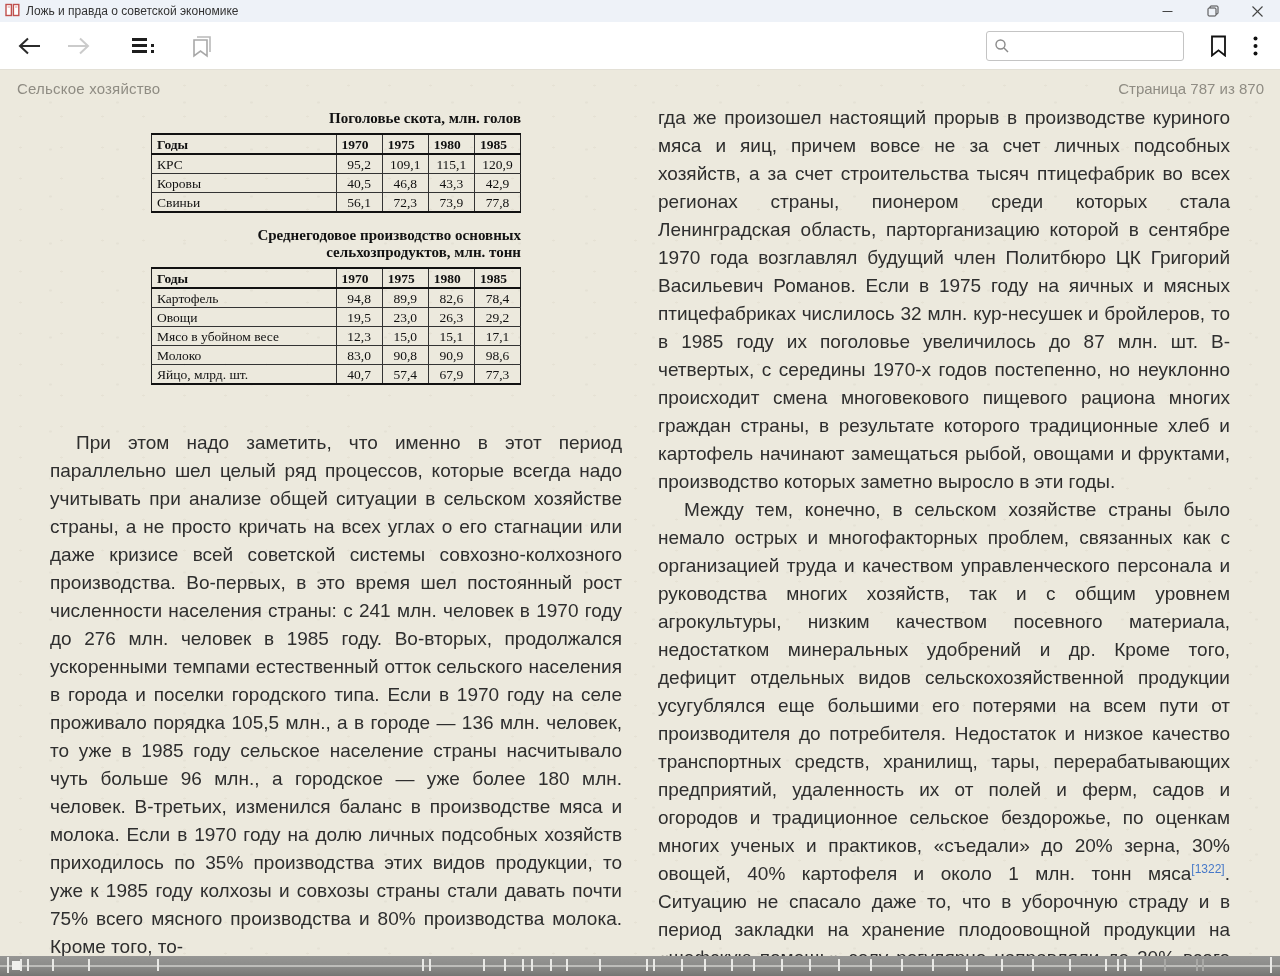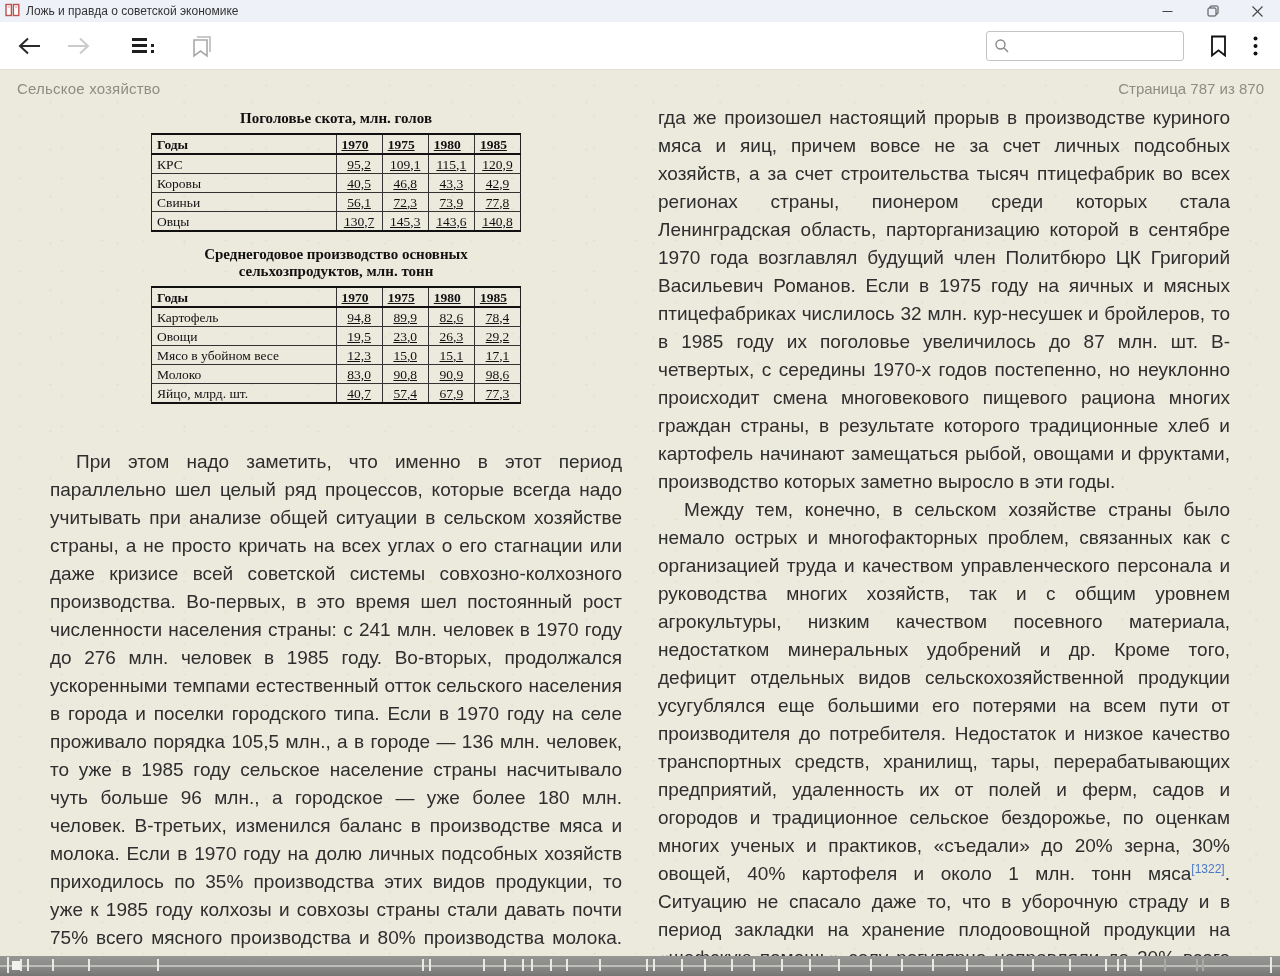--- a/index.html
+++ b/index.html
@@ -72,31 +72,31 @@
   .footnote-ref {
     color:#4678c8; font-size:12px; vertical-align:7px; line-height:0;
     text-decoration:none; cursor:pointer;
   }
 
   
   .table-block { width:370px; margin:0 auto; font-family:"Liberation Serif", serif; color:#111; }
   .tb1 { margin-top:6px; }
   .tb2 { margin-top:14px; }
   .table-title {
-    font-weight:bold; font-size:15px; line-height:17px; text-align:center;
+    font-weight:bold; font-size:15px; line-height:17px; text-align:right;
     margin-bottom:6px; text-indent:0;
   }
   table.data { width:100%; border-collapse:collapse; font-size:13.5px; line-height:15px;
     border-left:1px solid #222; border-right:1px solid #222;
     border-top:2px solid #111; border-bottom:2px solid #111; }
   table.data th, table.data td { padding:1.5px 5px; font-weight:normal; }
   table.data thead th { font-weight:bold; border-bottom:2px solid #111; }
   table.data td { border-top:1px solid #333; text-align:center; }
   table.data tr td:first-child { text-align:left; }
-  table.data th + th, table.data td + td { border-left:1px solid #333;text-decoration:underline; }
+  table.data th + th, table.data td + td { border-left:1px solid #333; }
   table.data tbody tr:first-child td { border-top:none; }
   table.data col.c-label { width:50%; }
   table.data col.c-year { width:12.5%; }
 
   
   .scrubber {
     position:absolute; left:0; right:0; bottom:0; height:20px;
     background:linear-gradient(#969694, #8a8a88 55%, #757573);
     cursor:pointer;
   }
@@ -237,27 +237,20 @@
                 <td>46,8</td>
                 <td>43,3</td>
                 <td>42,9</td>
               </tr>
               <tr>
                 <td>Свиньи</td>
                 <td>56,1</td>
                 <td>72,3</td>
                 <td>73,9</td>
                 <td>77,8</td>
-              </tr>
-              <tr>
-                <td>Овцы</td>
-                <td>130,7</td>
-                <td>145,3</td>
-                <td>143,6</td>
-                <td>140,8</td>
               </tr>
             </tbody>
           </table>
       </div>
       <div class="table-block tb2">
         <div class="table-title">Среднегодовое производство основных сельхозпродуктов, млн. тонн</div>
         <table class="data">
           <colgroup>
               <col class="c-label">
               <col class="c-year">

